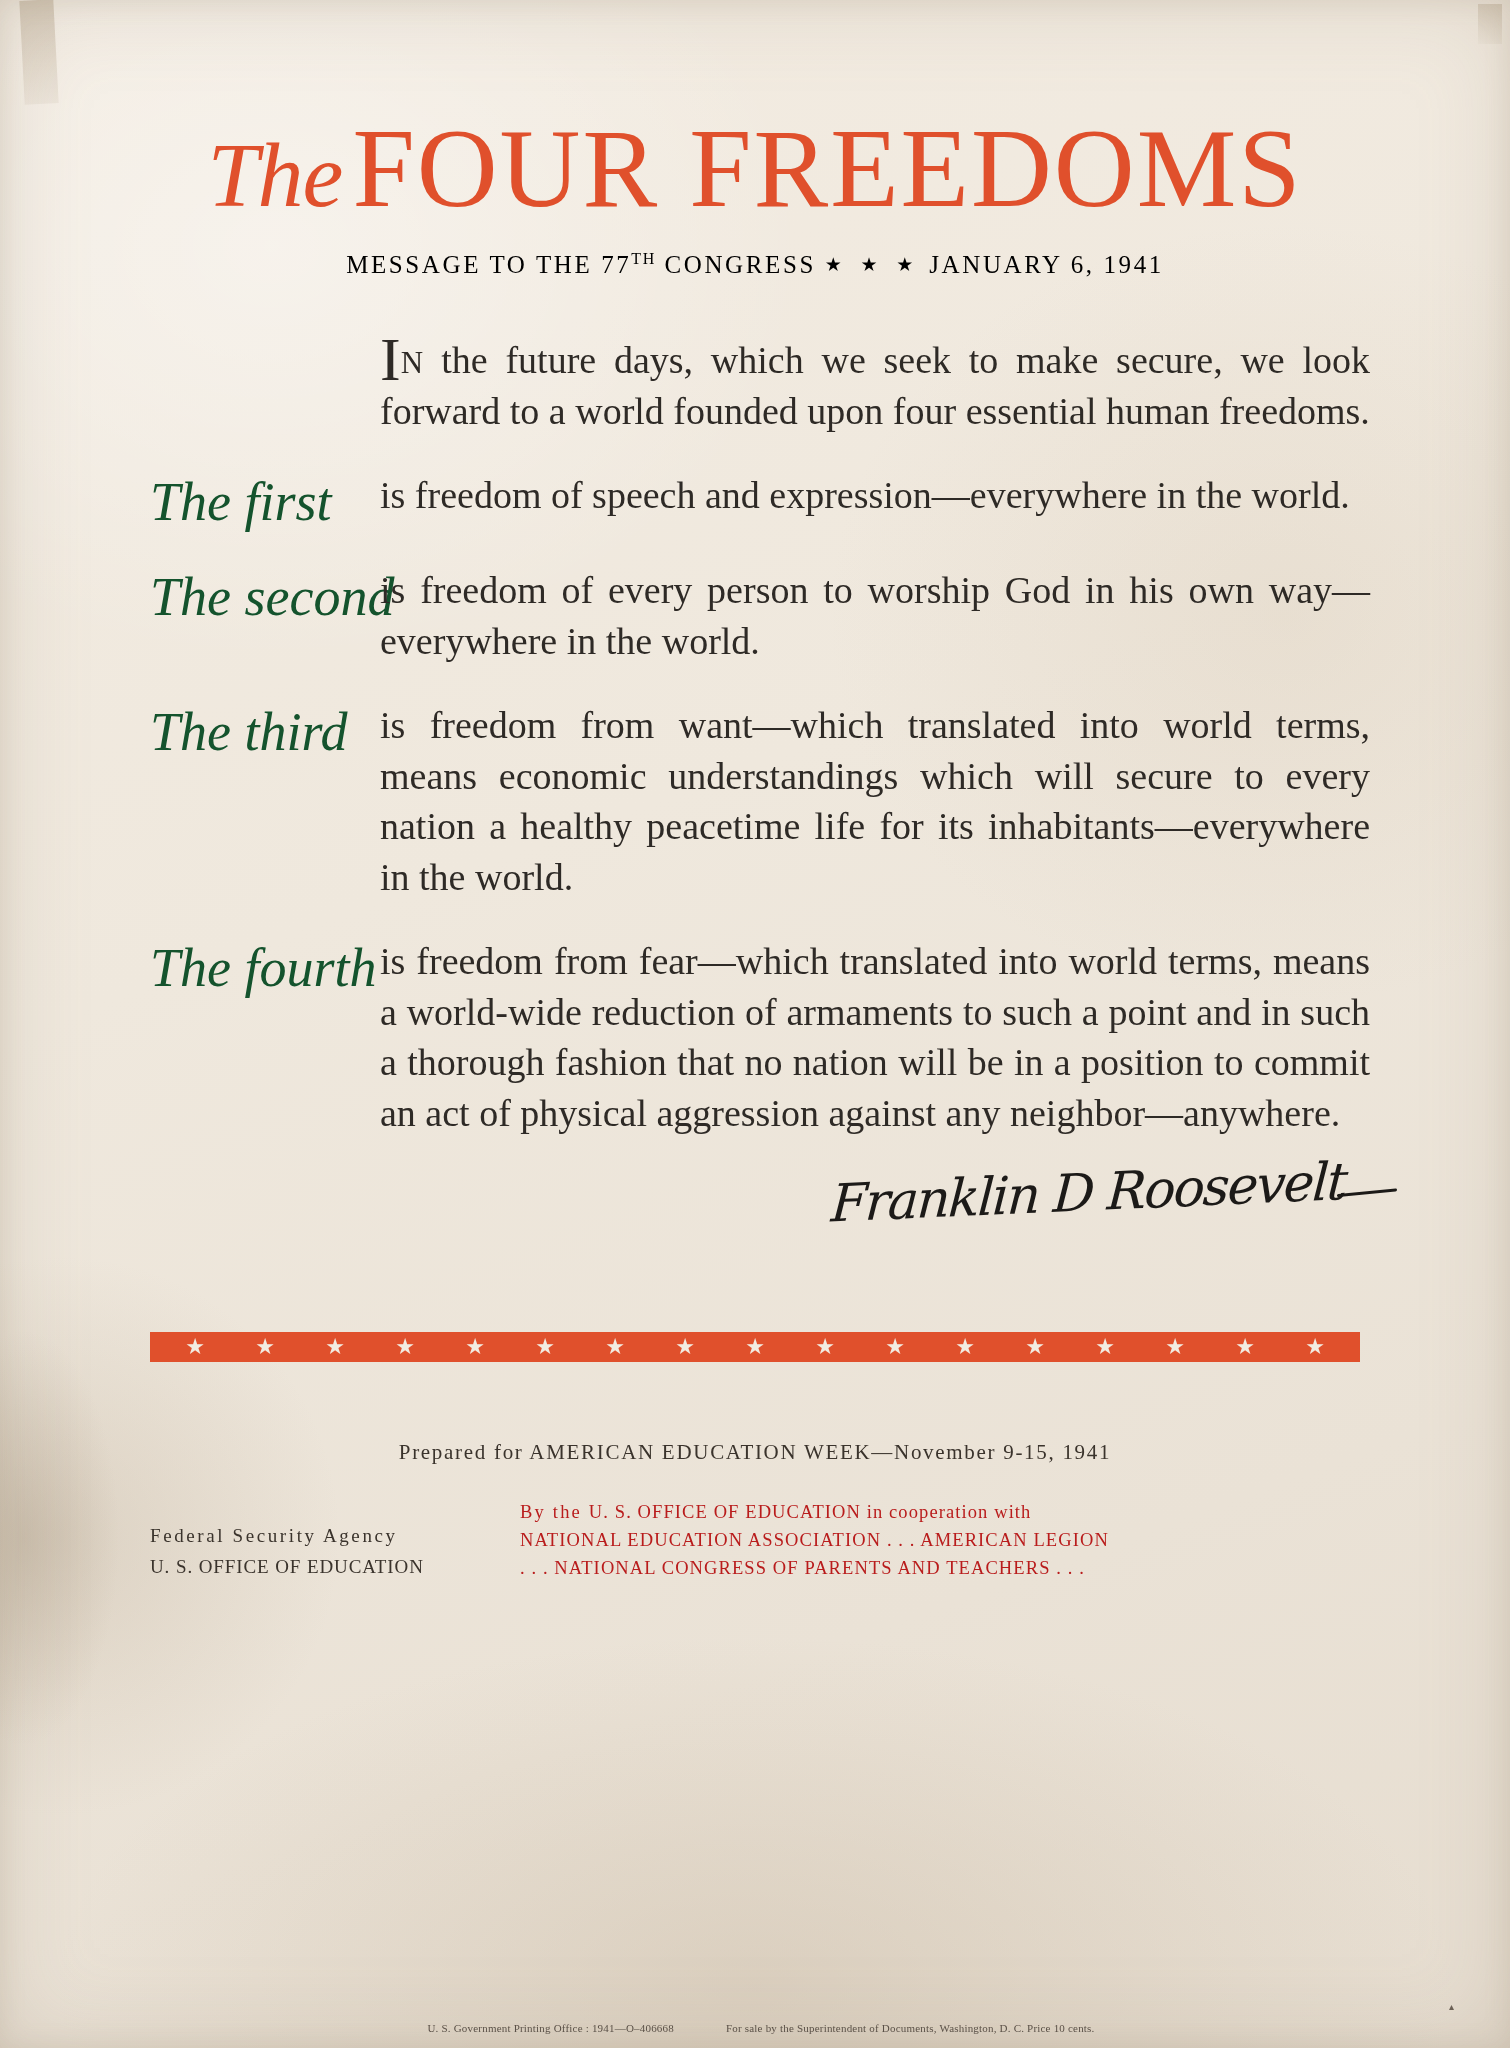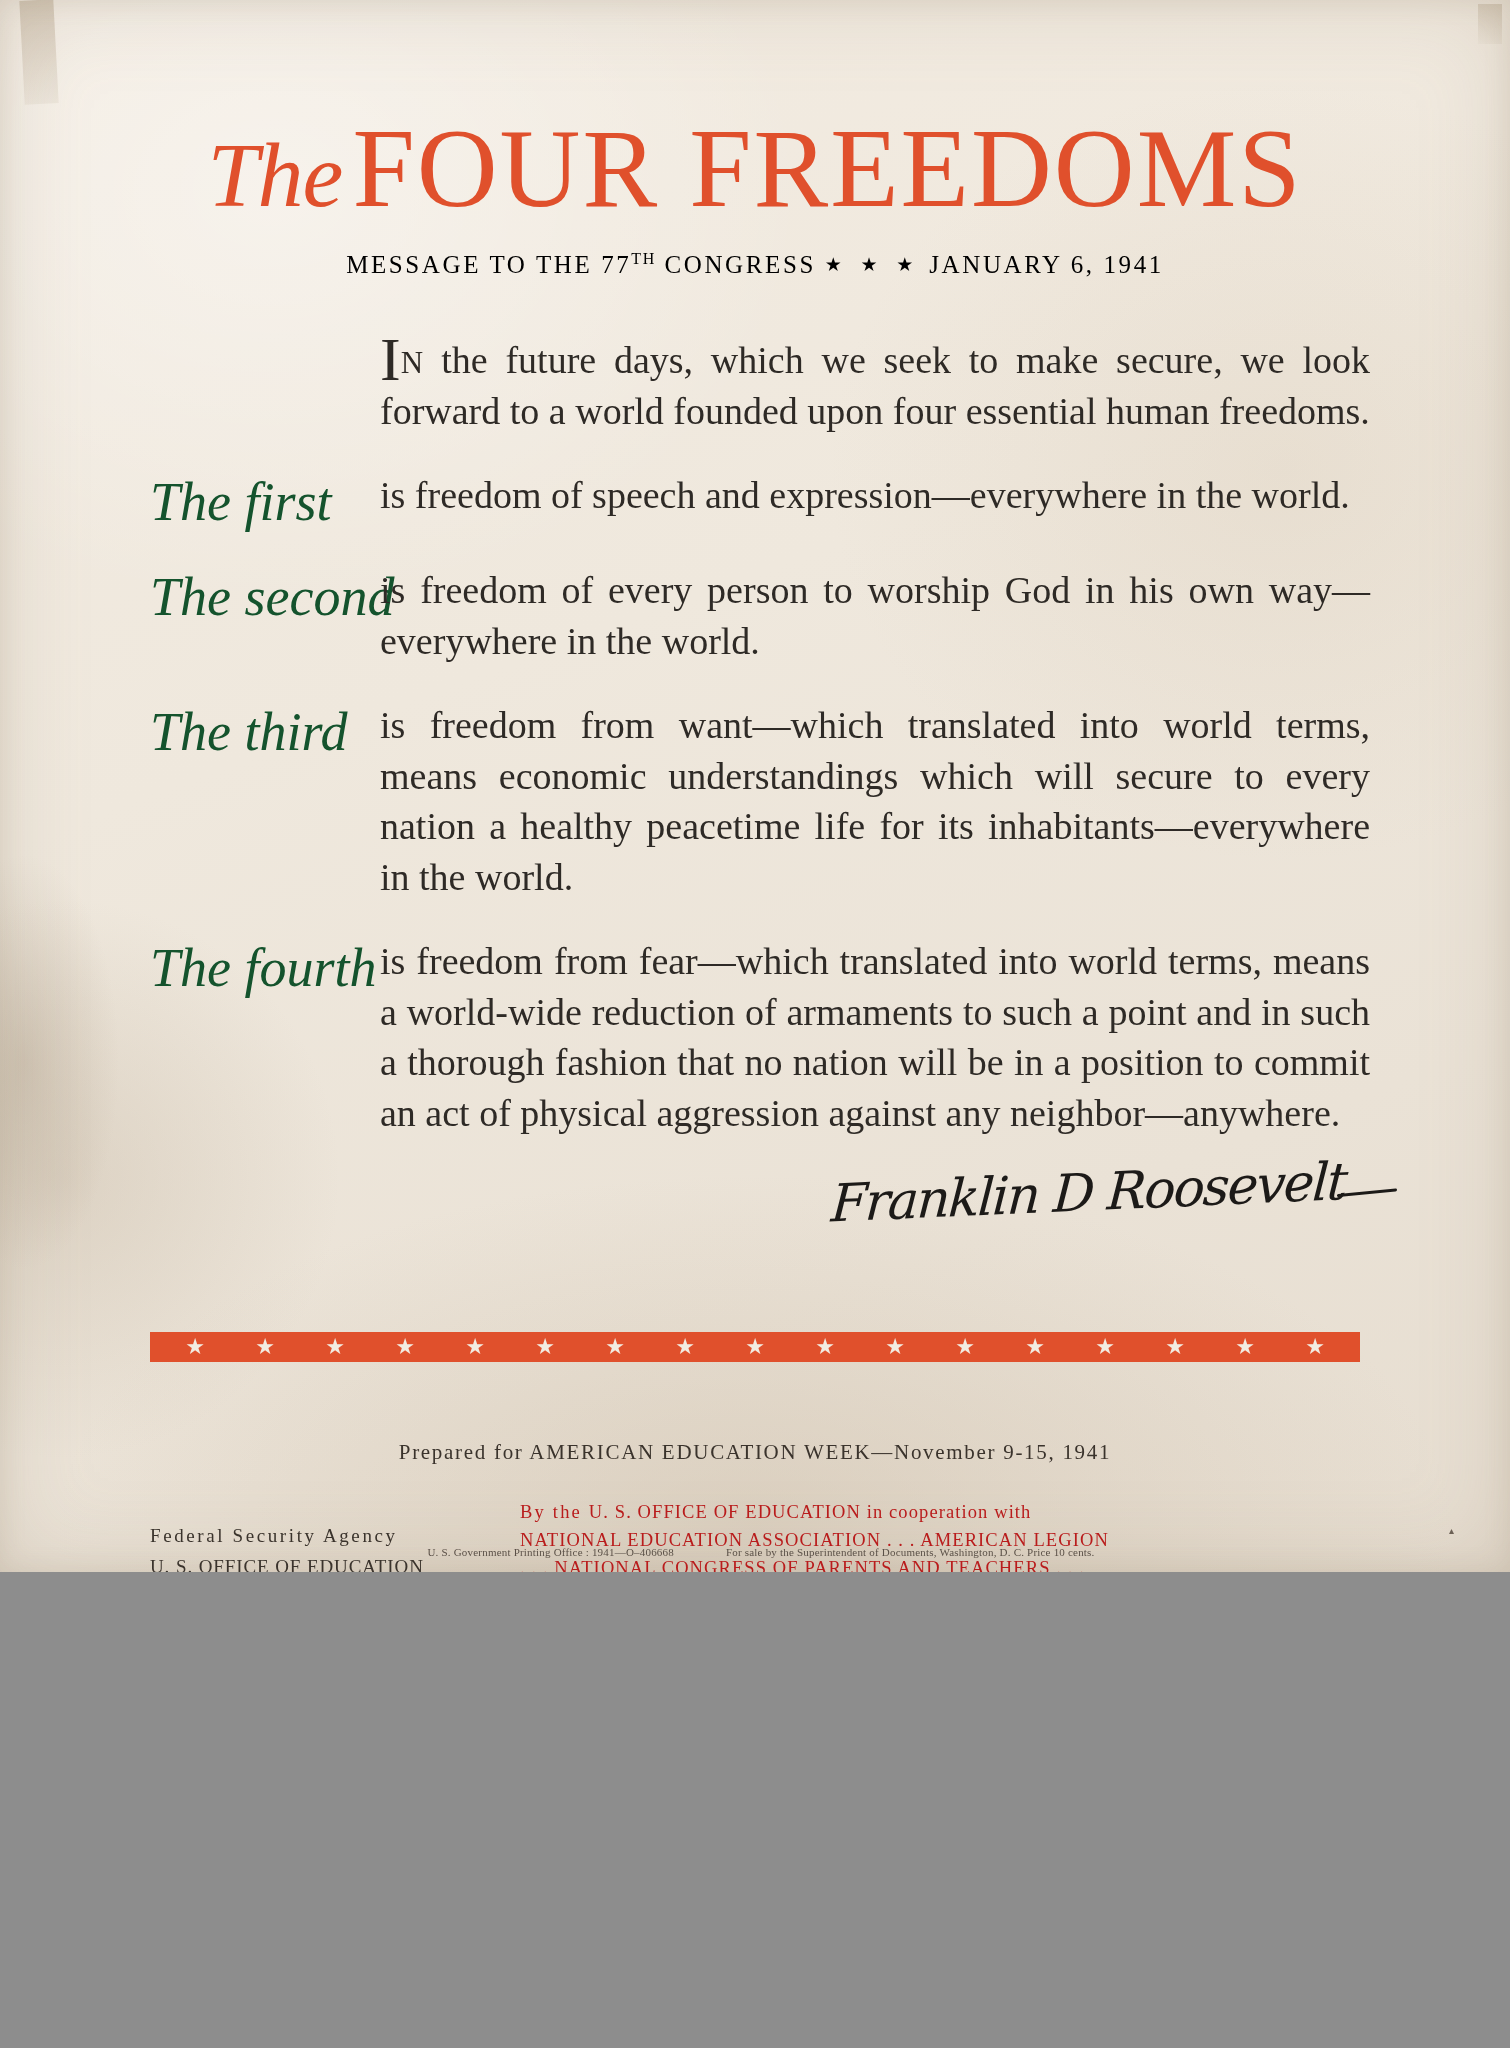--- a/index.html
+++ b/index.html
@@ -3,21 +3,21 @@
 <meta charset="utf-8">
 <style>
   html, body {
     margin: 0;
     padding: 0;
     background: #8d8d8d;
   }
   .poster {
     position: relative;
     width: 1510px;
-    height: 1572px;
+    height: 2048px;
     margin: 0 auto;
     background: #efe9df;
     overflow: hidden;
     font-family: "Liberation Serif", serif;
     color: #2e2a26;
   }
 
   
   .paper-tex {
     position: absolute;

